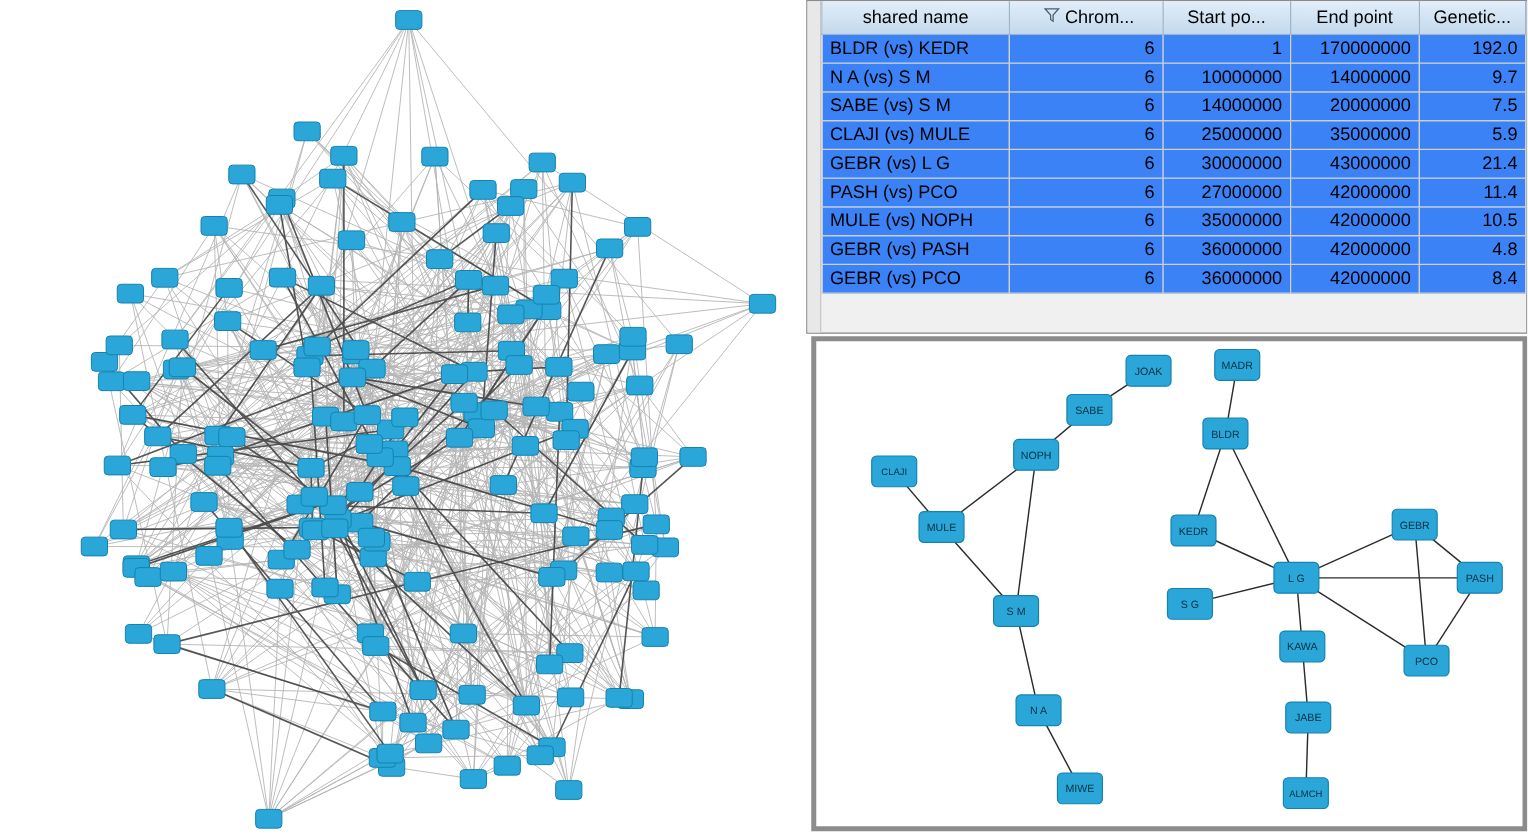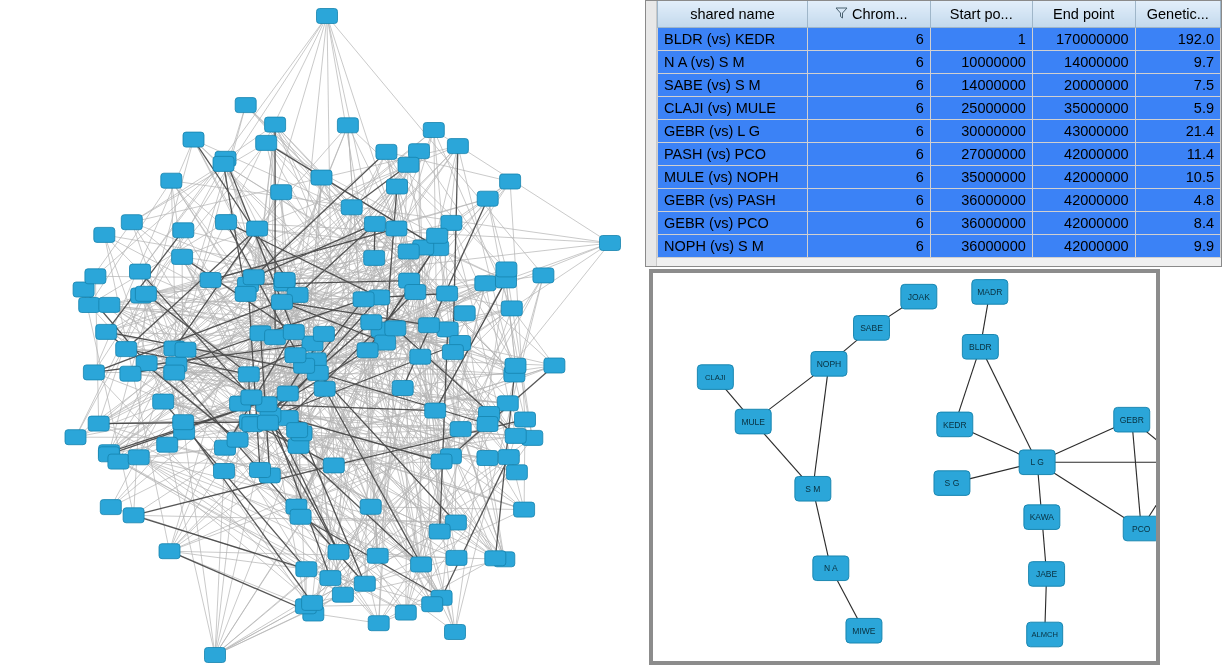--- a/index.html
+++ b/index.html
@@ -105,21 +105,21 @@
     align-items: center;
     justify-content: center;
   }
   .hdr-inner.with-filter { justify-content: flex-start; padding-left: 2px; }
 
   
   #sub-network {
     position: absolute;
     left: 4px;
     top: 269px;
-    width: 511px;
+    width: 573px;
     height: 396px;
     background: #ffffff;
     border: 4px solid #8c8c8c;
     box-sizing: border-box;
     overflow: hidden;
   }
   #sub-network svg { display: block; }
 
   .node-label {
     font-family: "Liberation Sans", sans-serif;
@@ -1095,27 +1095,20 @@
               <td class="t-right">42000000</td>
               <td class="t-right">4.8</td>
             </tr>
             <tr>
               <td class="t-left">GEBR (vs) PCO</td>
               <td class="t-right">6</td>
               <td class="t-right">36000000</td>
               <td class="t-right">42000000</td>
               <td class="t-right">8.4</td>
             </tr>
-            <tr>
-              <td class="t-left">NOPH (vs) S M</td>
-              <td class="t-right">6</td>
-              <td class="t-right">36000000</td>
-              <td class="t-right">42000000</td>
-              <td class="t-right">9.9</td>
-            </tr>
           </tbody>
       </table>
     </div>
 
     <div id="sub-network">
       <svg width="561" height="388" viewBox="0 0 561 410">
         <g id="sub-edges" stroke="#2b2b2b" stroke-width="1.2" fill="none">
             <line x1="265" y1="25" x2="215" y2="58"></line>
             <line x1="215" y1="58" x2="170" y2="96"></line>
             <line x1="170" y1="96" x2="90" y2="157"></line>

